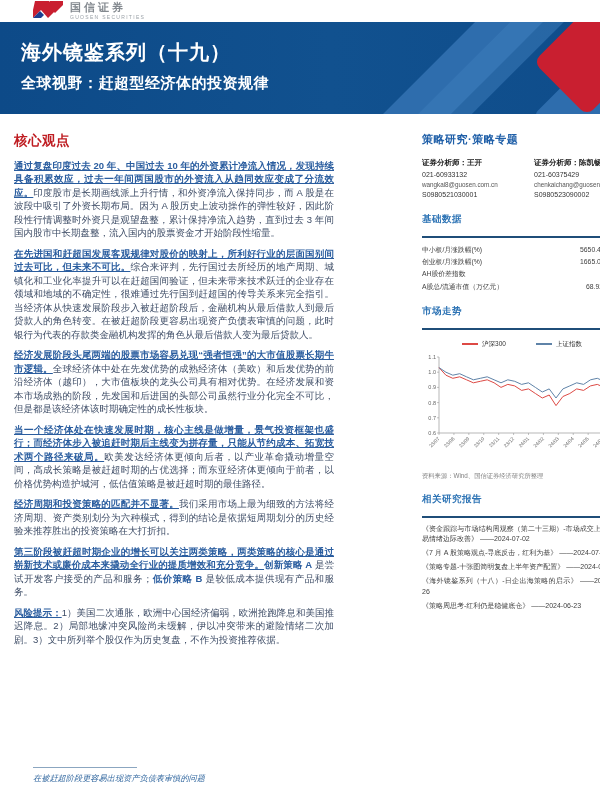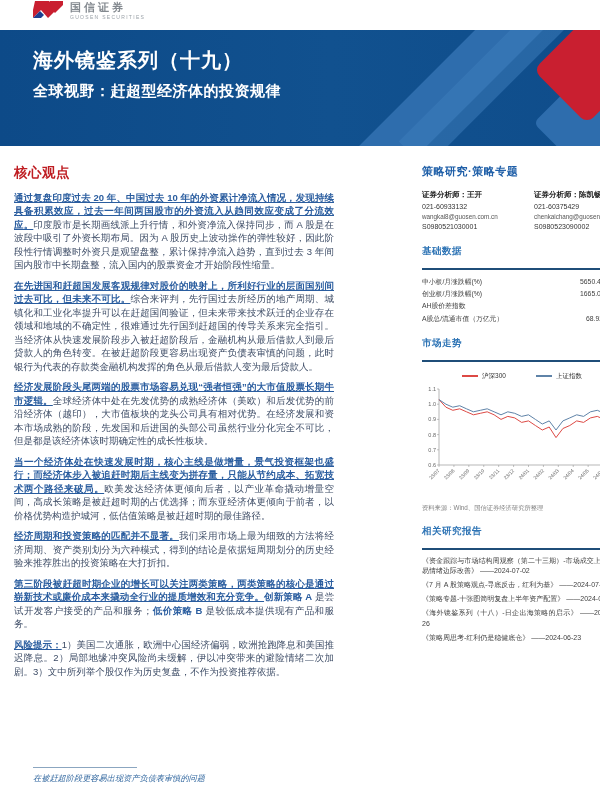--- a/index.html
+++ b/index.html
@@ -1,27 +1,27 @@
 <!DOCTYPE html>
 <html><head>
 <meta charset="utf-8">
 <style>
   *{margin:0;padding:0;box-sizing:border-box}
   html,body{width:600px;height:800px}
   body{background:#fff;font-family:"Liberation Sans","DejaVu Sans",sans-serif;position:relative;overflow:hidden}
 
   
-  .topbar{height:30px;position:relative;background:#fff}
+  .topbar{height:22px;position:relative;background:#fff}
   .logo{position:absolute;left:33px;top:1px;display:flex;align-items:flex-start;gap:7px}
   .logo-mark{width:30px;height:17px;display:block}
   .logo-cn{font-size:11px;font-weight:bold;color:#83898f;letter-spacing:3px;line-height:1.15}
   .logo-en{font-size:5px;color:#9aa1a8;letter-spacing:1.3px}
 
   
-  .banner{height:116px;background:linear-gradient(90deg,#0d4a88 0%,#11518f 55%,#0f4d8b 100%);position:relative;overflow:hidden;padding:17px 0 0 33px;color:#fff}
+  .banner{height:92px;background:linear-gradient(90deg,#0d4a88 0%,#11518f 55%,#0f4d8b 100%);position:relative;overflow:hidden;padding:17px 0 0 21px;color:#fff}
   .banner .series{font-size:20px;font-weight:bold;letter-spacing:1px;position:relative;z-index:5}
   .banner .title{font-size:15px;font-weight:bold;margin-top:8px;letter-spacing:.5px;position:relative;z-index:5}
   .deco{position:absolute}
   .deco-band1{left:432px;top:-62px;width:48px;height:230px;background:#2e6dad;transform:rotate(45deg)}
   .deco-band2{left:478px;top:-80px;width:38px;height:240px;background:#3d7cba;opacity:.55;transform:rotate(45deg)}
   .deco-blue-corner{left:548px;top:58px;width:70px;height:70px;background:#2e6dad;transform:rotate(45deg);border-radius:6px}
   .deco-red{left:549px;top:2px;width:76px;height:76px;background:#c91f30;transform:rotate(45deg);border-radius:9px}
 
   
   .content{display:flex;padding:18px 6px 0 14px}

